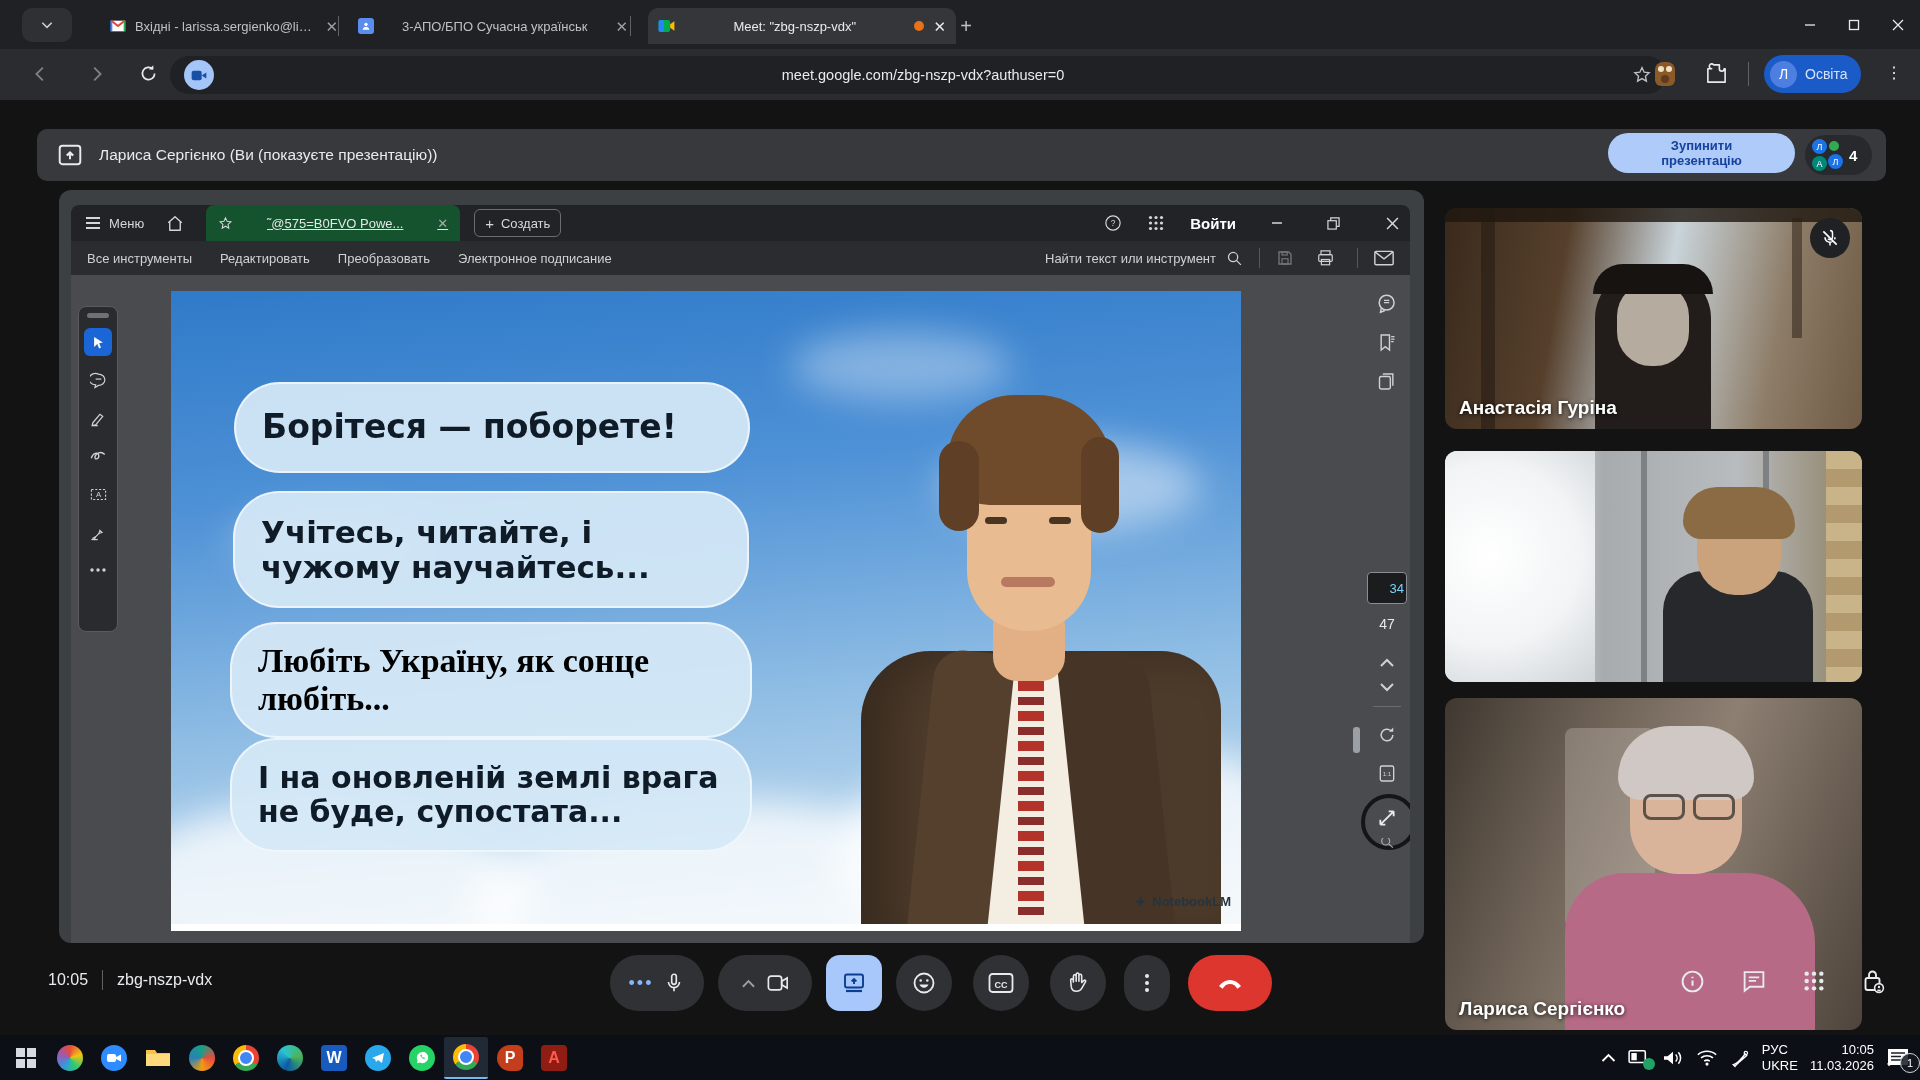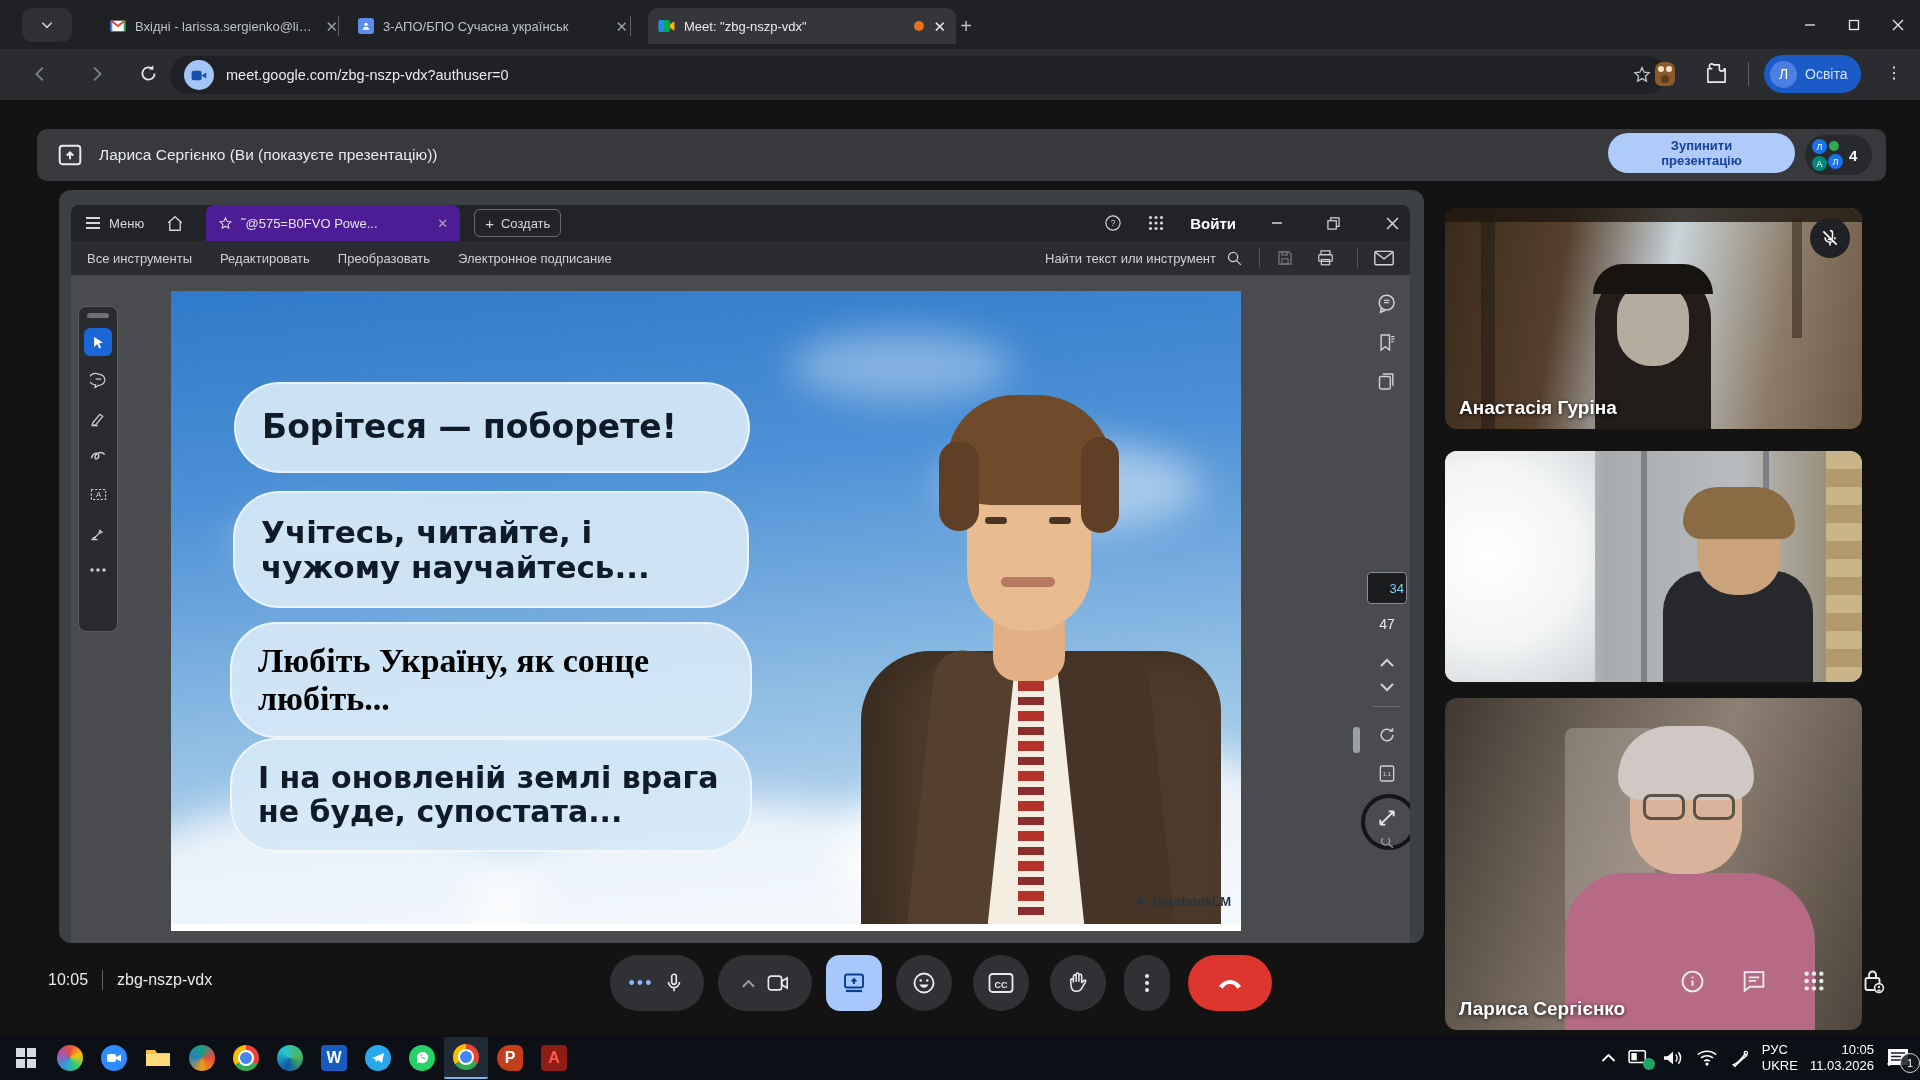--- a/index.html
+++ b/index.html
@@ -1,19 +1,19 @@
 <!DOCTYPE html>
 <html><head>
 <meta charset="utf-8">
 <style>
   html,body{margin:0;padding:0;width:1920px;height:1080px;overflow:hidden;background:#161618;
     font-family:"Liberation Sans",sans-serif;-webkit-font-smoothing:antialiased;}
   .abs{position:absolute;}
   .flex{display:flex;align-items:center;}
-  .txt{white-space:nowrap;overflow:hidden;text-overflow:ellipsis;}
+  .txt{white-space:nowrap;overflow:hidden;text-overflow:ellipsis;text-align:center;}
   svg{display:block;}
   
   #tabstrip{left:0;top:0;width:1920px;height:49px;background:#202124;}
   .tab{height:36px;top:8px;border-radius:10px 10px 0 0;display:flex;align-items:center;padding:0 10px;gap:9px;color:#bdc1c6;font-size:13px;}
   .tab.active{background:#35363a;color:#e8eaed;}
   .tab-x{color:#9aa0a6;font-size:15px;line-height:1;}
   .winbtn{width:44px;height:34px;display:flex;align-items:center;justify-content:center;color:#e8eaed;}
   #toolbar{left:0;top:49px;width:1920px;height:51px;background:#2b2c2f;border-bottom:1px solid #1a1a1c;padding-left:47px;}
   .navic{color:#9aa0a6;font-size:19px;}
   #omnibox{left:170px;top:7px;width:1468px;height:38px;background:#202124;border-radius:19px;display:flex;align-items:center;padding:0 14px;gap:12px;}
@@ -22,21 +22,21 @@
   #meet{left:0;top:100px;width:1920px;height:935px;background:#131314;}
   #banner{left:37px;top:29px;width:1849px;height:52px;background:#37393c;border-radius:10px;display:flex;align-items:center;}
   #stopbtn{position:absolute;right:91px;top:4px;width:187px;height:40px;background:#aecbfa;border-radius:22px;color:#17429b;
      font-size:13px;font-weight:bold;display:flex;flex-direction:column;align-items:center;justify-content:center;line-height:15px;}
   #avcluster{position:absolute;right:14px;top:6px;width:67px;height:40px;background:#28292c;border-radius:20px;display:flex;align-items:center;}
   .miniav{width:15px;height:15px;border-radius:50%;color:#fff;font-size:9px;display:flex;align-items:center;justify-content:center;position:absolute;}
   
   #prestile{left:59px;top:90px;width:1365px;height:753px;background:#3c4043;border-radius:12px;overflow:hidden;}
   #pdfwin{left:12px;top:15px;width:1339px;height:908px;background:#4a4b4f;border-radius:8px 8px 0 0;overflow:hidden;}
   #pdftitlebar{left:0;top:0;width:1339px;height:36px;background:#222327;display:flex;align-items:center;color:#d5d7da;font-size:13px;}
-  #pdfdoctab{height:36px;background:#4c1d95;border-radius:8px 8px 0 0;display:flex;align-items:center;gap:8px;padding:0 12px;color:#e4e5e7;}
+  #pdfdoctab{height:36px;background:#14532d;border-radius:8px 8px 0 0;display:flex;align-items:center;gap:8px;padding:0 12px;color:#e4e5e7;text-decoration:underline;}
   #pdfmenubar{left:0;top:36px;width:1339px;height:34px;background:#2b2c30;display:flex;align-items:center;color:#cfd1d4;font-size:13px;border-bottom:1px solid #202124;}
   .pmenu{margin-right:28px;}
   #pdfcontent{left:0;top:70px;width:1339px;height:655px;background:#4a4b4f;}
   
   #lrail{left:7px;top:31px;width:38px;height:318px;background:#2a2b2e;border:1px solid #5a5b5e;border-radius:8px;display:flex;flex-direction:column;align-items:center;padding-top:6px;gap:10px;}
   .lt{width:28px;height:28px;border-radius:6px;display:flex;align-items:center;justify-content:center;color:#cfd1d4;}
   .lt.sel{background:#1b66d6;color:#fff;}
   
   #rrail{right:0;top:0;width:46px;height:655px;display:flex;flex-direction:column;align-items:center;color:#cfd1d4;}
   .rr{margin-top:18px;}

